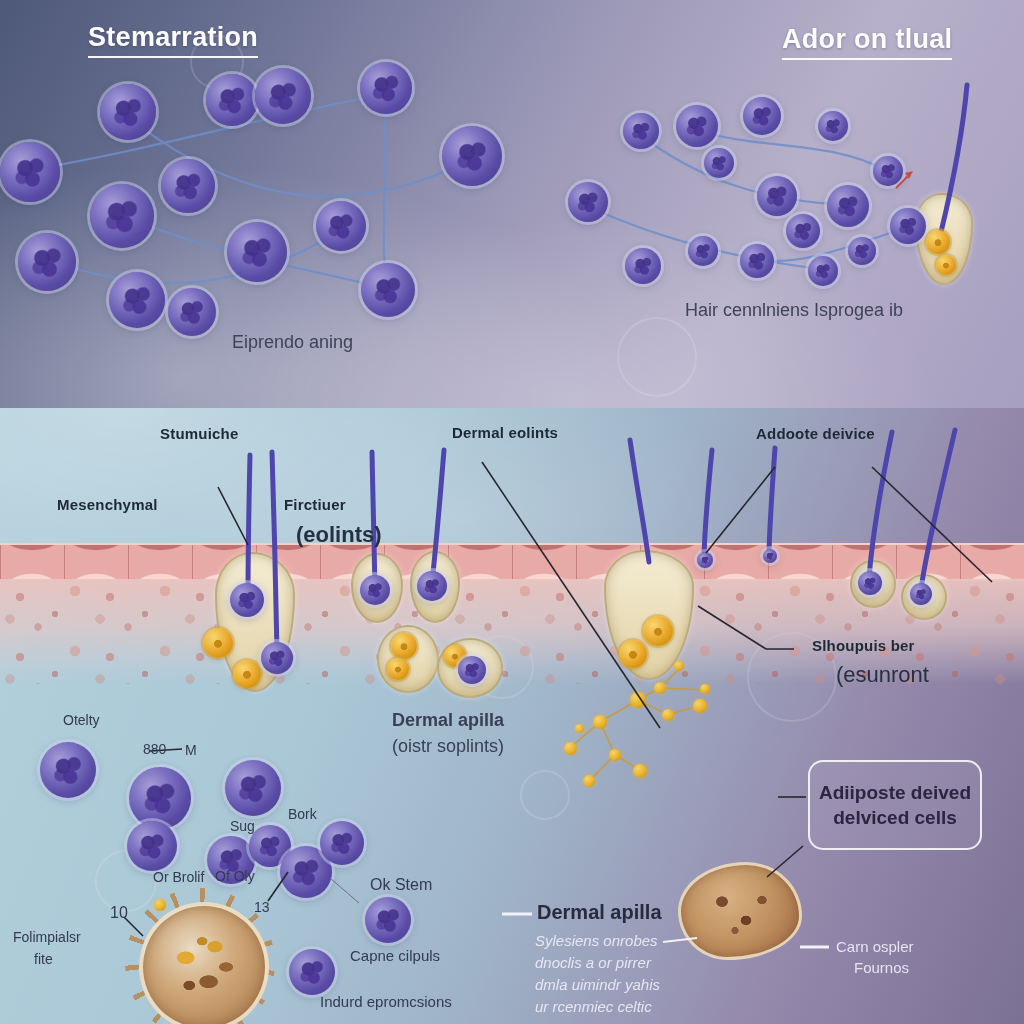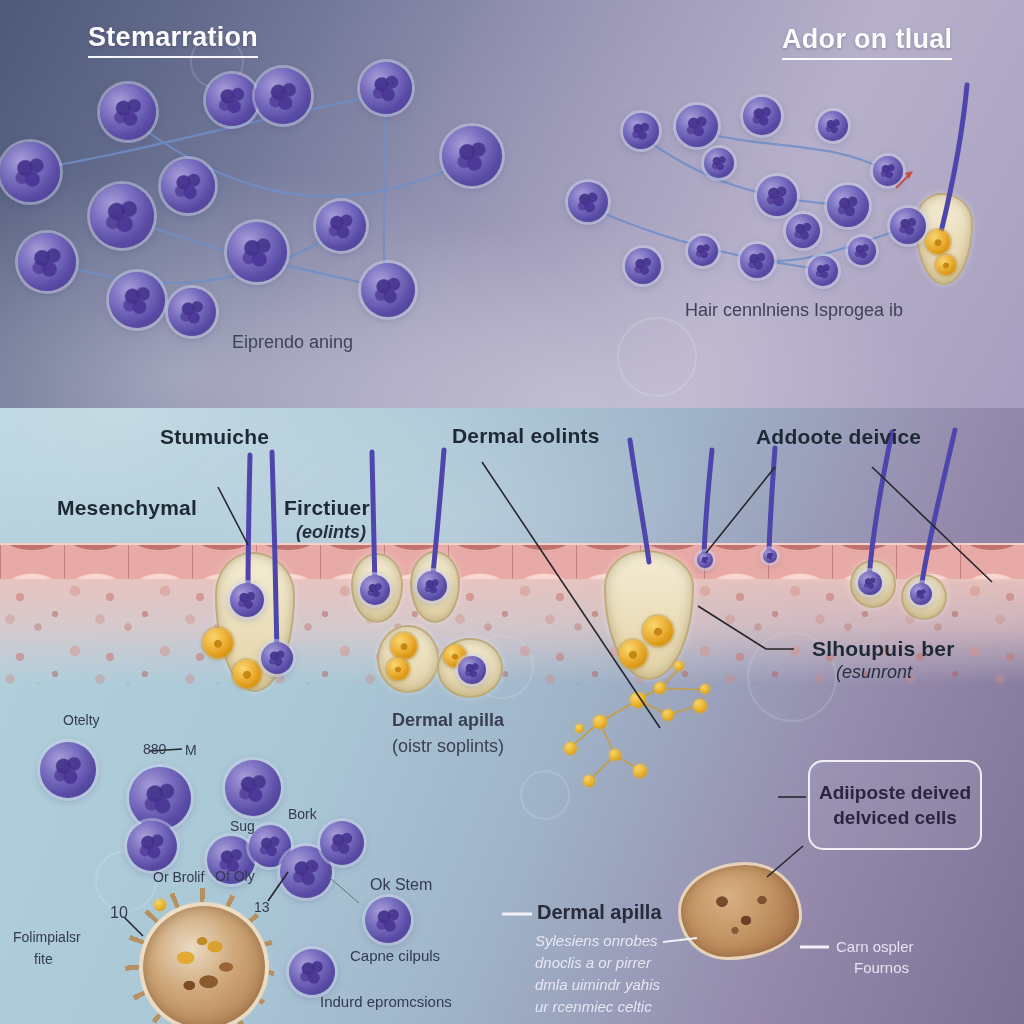--- a/index.html
+++ b/index.html
@@ -72,22 +72,22 @@
   .brown-blob::after{content:"";position:absolute;inset:8%;border-radius:50%;
     background:
       radial-gradient(10px 9px at 32% 38%, #7a4a2e 0 55%, transparent 62%),
       radial-gradient(9px 8px at 56% 62%, #6e3f26 0 55%, transparent 62%),
       radial-gradient(8px 7px at 72% 36%, #815031 0 55%, transparent 62%),
       radial-gradient(6px 6px at 45% 75%, #8a5a38 0 55%, transparent 65%);}
   .lbl{position:absolute;white-space:nowrap;}
   .title{font-size:27px;font-weight:bold;color:#fdfdff;padding-bottom:3px;
     border-bottom:2px solid rgba(255,255,255,.95);letter-spacing:.3px;
     text-shadow:0 1px 3px rgba(40,40,70,.35);}
-  .lbl-big{font-size:21px;font-weight:bold;color:#1d2935;letter-spacing:.2px;}
-  .lbl-sub{font-size:18px;font-weight:600;color:#27303e;font-style:italic;}
+  .lbl-big{font-size:15px;font-weight:bold;color:#1d2935;letter-spacing:.2px;}
+  .lbl-sub{font-size:22px;font-weight:600;color:#27303e;}
   .lbl-cap{font-size:18px;color:#3e4358;}
   .lbl-mid{font-size:18px;color:#3a3f55;}
   .lbl-sm{font-size:14px;color:#333a52;}
   .lbl-bold-dk{font-size:20px;font-weight:bold;color:#272b3c;}
   .lbl-light{font-size:15px;color:rgba(238,235,248,.92);}
   .note-lines span{display:block;line-height:22px;}
   .adipose-box{position:absolute;left:808px;top:760px;width:170px;height:86px;
     border:2px solid rgba(255,255,255,.85);border-radius:15px;
     background:rgba(200,190,215,.12);display:flex;flex-direction:column;
     align-items:center;justify-content:center;

